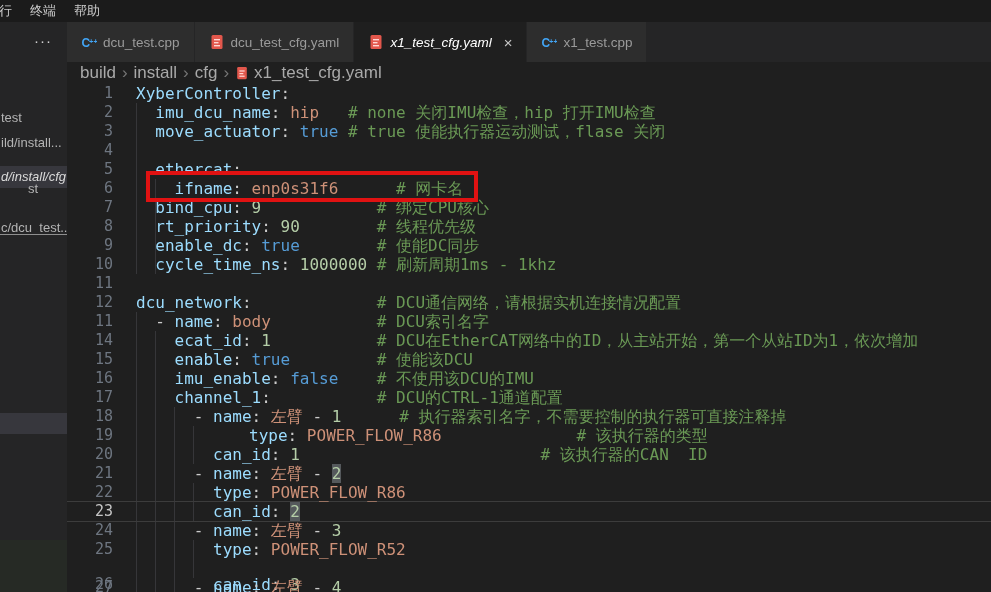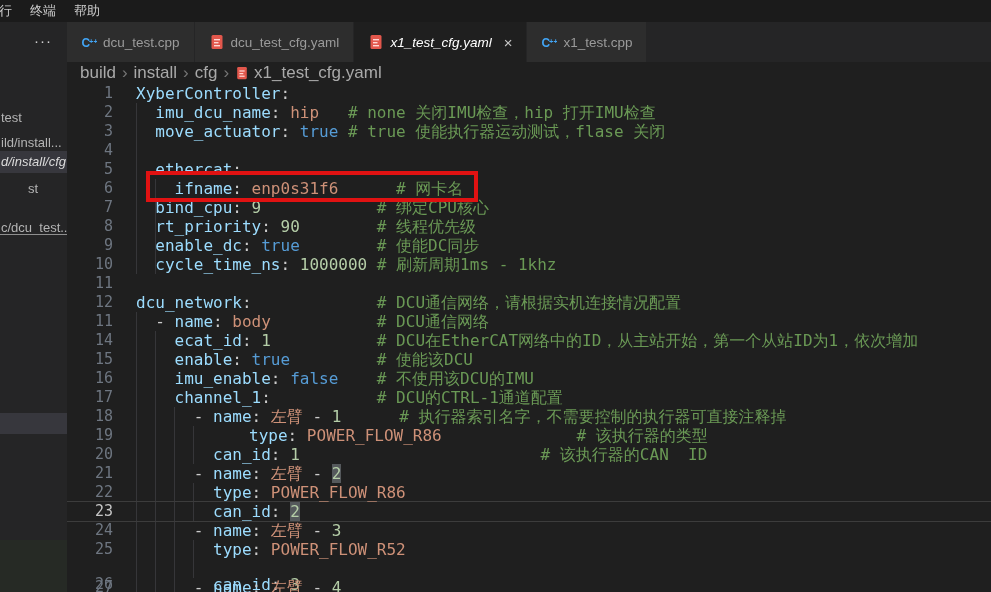--- a/index.html
+++ b/index.html
@@ -75,21 +75,21 @@
       <div class="mitem">行</div>
       <div class="mitem">终端</div>
       <div class="mitem">帮助</div>
     </div>
 
   <div class="sidebar">
     <div class="sb-ellipsis">···</div>
     <div id="sb-items">
         <div class="sb-item" style="top: 85px;">test</div>
         <div class="sb-item" style="top: 110px;">ild/install...</div>
-        <div class="sb-item selected" style="top: 129px;">d/install/cfg</div>
+        <div class="sb-item selected" style="top: 144px;">d/install/cfg</div>
         <div class="sb-item" style="top: 156px; padding-left: 28px;">st</div>
         <div class="sb-item" style="top: 195px;">c/dcu_test...</div>
       </div>
     <div class="sb-sep" style="top:212px"></div>
     <div class="sb-band"></div>
     <div class="sb-bottom"></div>
   </div>
 
   <div class="tabbar">
       <div class="tab">
@@ -200,21 +200,21 @@
         <div class="line" style="top: 190px;">
           <span class="ln">11</span>
           <span class="lc"></span>
         </div>
         <div class="line" style="top: 209px;">
           <span class="ln">12</span>
           <span class="lc"><span class="tk-key">dcu_network</span><span class="tk-pun">:</span><span class="tk-pun">             </span><span class="tk-cmt"># DCU通信网络，请根据实机连接情况配置</span></span>
         </div>
         <div class="line" style="top: 228px;">
           <span class="ln">11</span>
-          <span class="lc"><span class="tk-pun">  - </span><span class="tk-key">name</span><span class="tk-pun">: </span><span class="tk-str">body</span><span class="tk-pun">           </span><span class="tk-cmt"># DCU通信网络</span></span>
+          <span class="lc"><span class="tk-pun">  - </span><span class="tk-key">name</span><span class="tk-pun">: </span><span class="tk-str">body</span><span class="tk-pun">           </span><span class="tk-cmt"># DCU索引名字</span></span>
         </div>
         <div class="line" style="top: 247px;">
           <span class="ln">14</span>
           <span class="lc"><span class="tk-pun">    </span><span class="tk-key">ecat_id</span><span class="tk-pun">: </span><span class="tk-num">1</span><span class="tk-pun">           </span><span class="tk-cmt"># DCU在EtherCAT网络中的ID，从主站开始，第一个从站ID为1，依次增加</span></span>
         </div>
         <div class="line" style="top: 266px;">
           <span class="ln">15</span>
           <span class="lc"><span class="tk-pun">    </span><span class="tk-key">enable</span><span class="tk-pun">: </span><span class="tk-bool">true</span><span class="tk-pun">         </span><span class="tk-cmt"># 使能该DCU</span></span>
         </div>
         <div class="line" style="top: 285px;">

